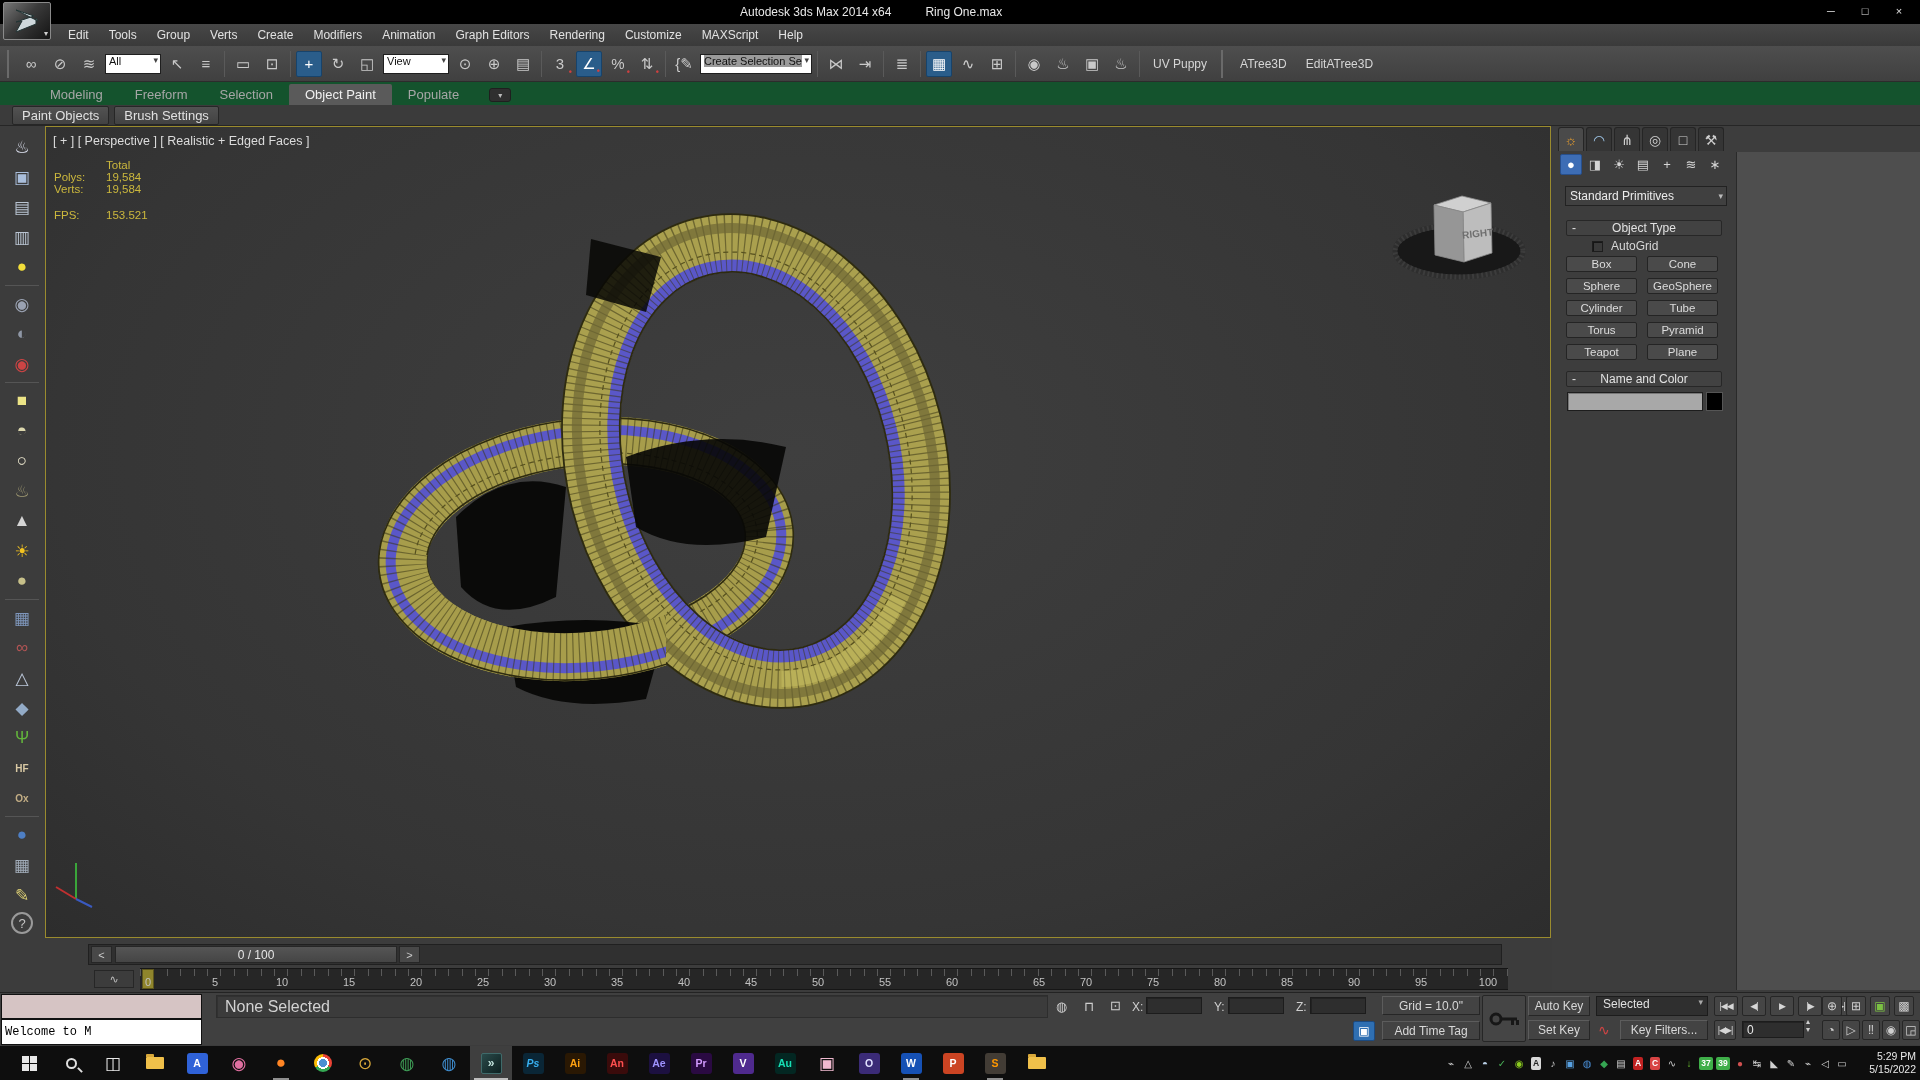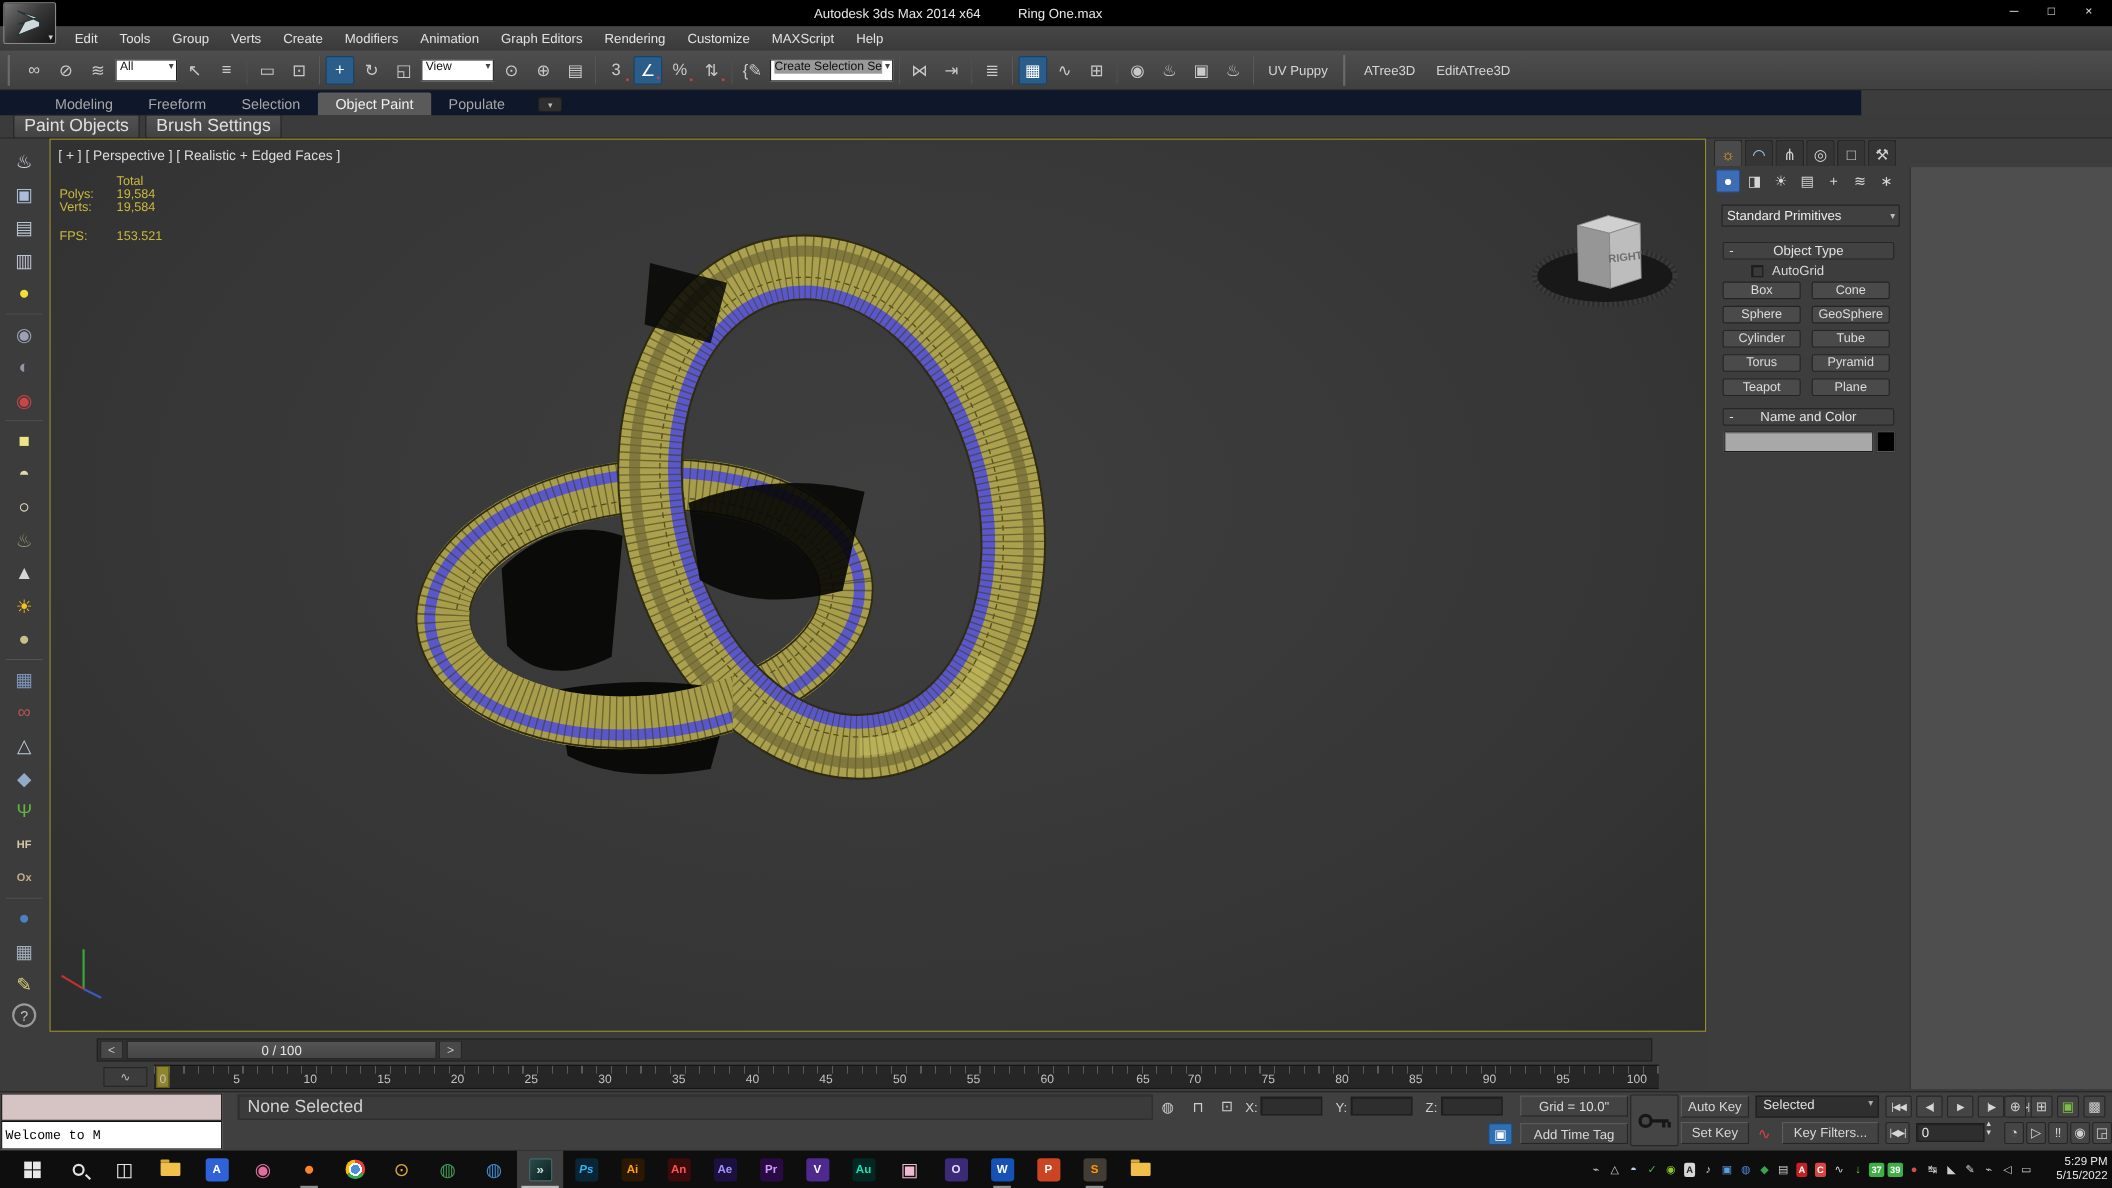--- a/index.html
+++ b/index.html
@@ -33,30 +33,30 @@
   .tb-icon .rd { position:absolute; right:1px; bottom:0; color:#d04040; font-size:9px; font-weight:bold; }
   .tb-sep { width:1px; height:26px; background:#2e2e2e; border-right:1px solid #5a5a5a; margin:0 2px; }
   .tb-grip { width:5px; height:28px; border-left:2px double #6a6a6a; margin:0 3px; }
   .tb-combo { height:20px; background:#fff; border:1px solid #1f1f1f; color:#111;
     display:flex; align-items:flex-start; font-size:11px; padding:0 3px; position:relative; }
   .tb-combo .arrow { position:absolute; right:2px; color:#444; font-size:9px; }
   .tb-combo.selhl span.txt { background:#9a9a9a; }
   .tb-label { color:#d6d6d6; font-size:12px; padding:0 8px; white-space:nowrap; }
 
   
-  .ribbontabs { position:absolute; left:0; top:82px; width:1692px; height:23px; background:#0f172a;
+  .ribbontabs { position:absolute; left:0; top:82px; width:1920px; height:23px; background:#14532d;
     display:flex; align-items:flex-end; padding-left:34px; }
   .rtab { padding:3px 16px; color:#a6a6a6; font-size:13px; }
   .rtab.active { background:#5a5a5a; color:#f0f0f0; border-radius:2px 2px 0 0; }
   .rtab-overflow { margin-left:14px; margin-bottom:3px; width:22px; height:14px; background:#2f2f2f;
     border:1px solid #1f1f1f; border-radius:3px; color:#bbb; font-size:8px; display:flex; align-items:center; justify-content:center; }
   .subtabs { position:absolute; left:0; top:105px; width:1920px; height:21px; background:#3b3b3b;
     border-bottom:1px solid #262626; display:flex; align-items:center; gap:5px; padding-left:12px; }
   .subtab { background:linear-gradient(#525252,#424242); border:1px solid #262626; color:#e0e0e0;
-    font-size:16px; padding:1px 9px; border-radius:2px; }
+    font-size:13px; padding:1px 9px; border-radius:2px; }
 
   
   .lefttools { position:absolute; left:0; top:126px; width:44px; height:918px; background:#3c3c3c;
     display:flex; flex-direction:column; align-items:center; padding-top:6px; }
   .lt-icon { width:30px; height:26px; margin:2px 0; display:flex; align-items:center; justify-content:center;
     font-size:17px; border-radius:3px; }
   .lt-icon .txt { font-size:10px; font-weight:bold; }
   .lt-icon.circ { border:2px solid #9a9a9a; border-radius:50%; width:22px; height:22px; font-size:13px; color:#c8c8c8; }
   .lt-sep { width:34px; height:1px; background:#2b2b2b; border-bottom:1px solid #555; margin:3px 0; }
 

